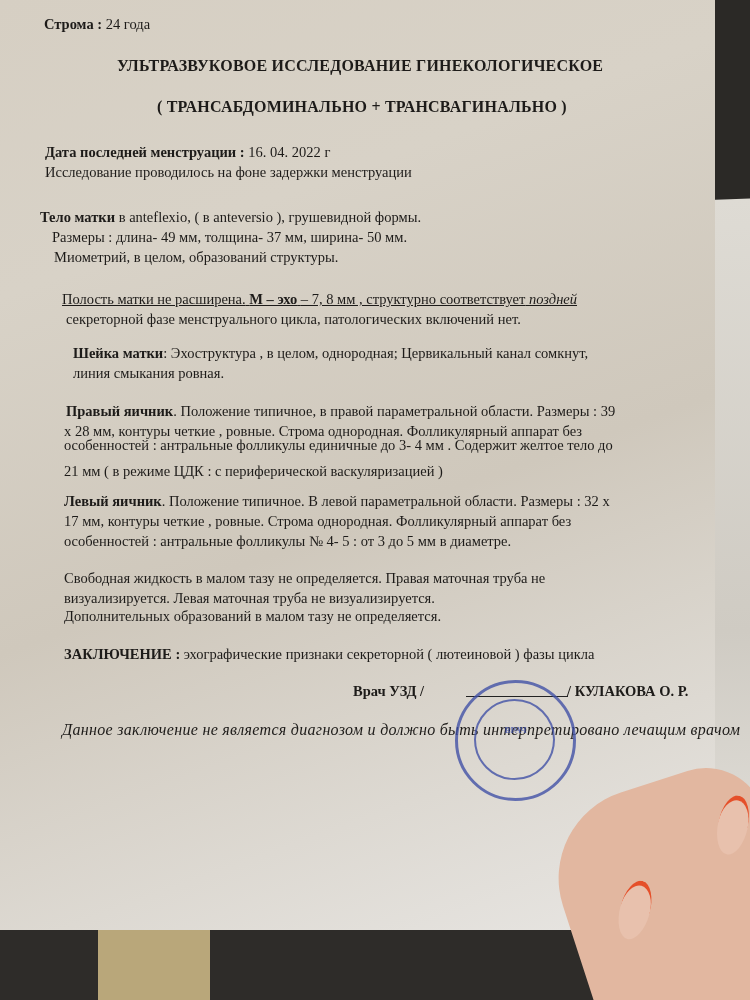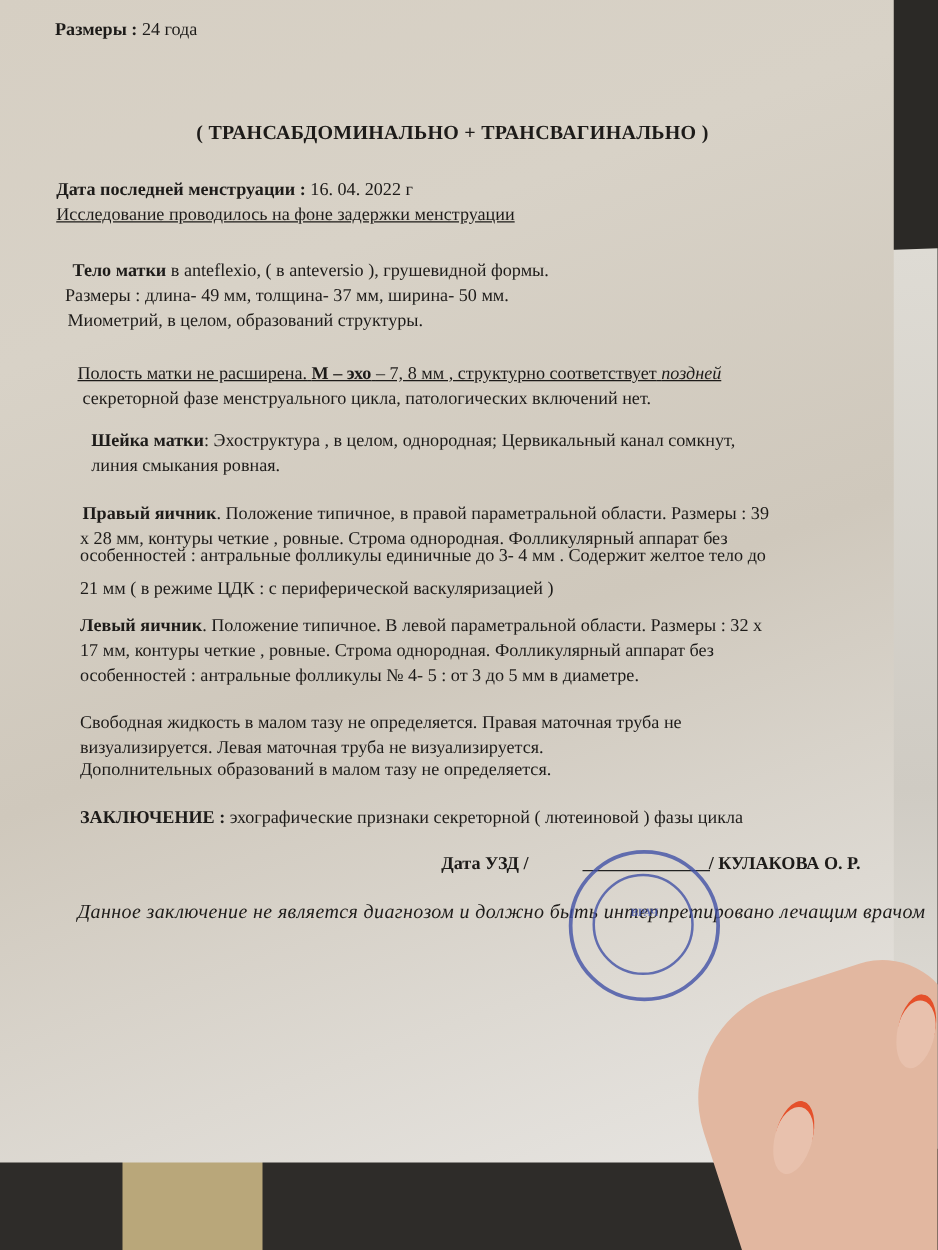--- a/index.html
+++ b/index.html
@@ -61,33 +61,34 @@
 </head>
 <body>
 
 <div class="carpet">
   <div class="carpet-stripe"></div>
 </div>
 <div class="paper-back"></div>
 
 <div class="paper">
   <div class="t" style="left:44px;top:14px;">
-    <span class="b">Размеры :</span>
+    <span class="b">Строма :</span>
     <span>24 года</span>
   </div>
 
+  <div class="t title" style="left:117px;top:56px;">УЛЬТРАЗВУКОВОЕ  ИССЛЕДОВАНИЕ  ГИНЕКОЛОГИЧЕСКОЕ</div>
   <div class="t title" style="left:157px;top:97px;">( ТРАНСАБДОМИНАЛЬНО  +  ТРАНСВАГИНАЛЬНО )</div>
 
   <div class="t" style="left:45px;top:142px;">
     <span class="b">Дата последней менструации :</span>
     <span>16. 04. 2022 г</span>
   </div>
-  <div class="t" style="left:45px;top:162px;text-decoration:underline;">Исследование  проводилось на   фоне задержки менструации</div>
+  <div class="t" style="left:45px;top:162px;">Исследование  проводилось на   фоне задержки менструации</div>
 
-  <div class="t" style="left:58px;top:207px;">
+  <div class="t" style="left:40px;top:207px;">
     <span class="b">Тело матки</span>
     <span>в anteflexio, ( в anteversio ), грушевидной формы.</span>
   </div>
   <div class="t" style="left:52px;top:227px;">Размеры : длина- 49  мм, толщина-  37 мм, ширина-  50 мм.</div>
   <div class="t" style="left:54px;top:247px;">Миометрий, в целом, образований структуры.</div>
 
   <div class="t" style="left:62px;top:289px;text-decoration:underline;">
     <span>Полость матки  не расширена.</span>
     <span class="b">М – эхо</span>
     <span>– 7, 8 мм , структурно соответствует</span>
@@ -115,21 +116,21 @@
 
   <div class="t" style="left:64px;top:568px;">Свободная жидкость в малом   тазу  не определяется. Правая маточная труба   не</div>
   <div class="t" style="left:64px;top:588px;">визуализируется. Левая маточная труба не визуализируется.</div>
   <div class="t" style="left:64px;top:606px;">Дополнительных образований в малом тазу не определяется.</div>
 
   <div class="t" style="left:64px;top:644px;">
     <span class="b">ЗАКЛЮЧЕНИЕ :</span>
     <span>эхографические  признаки секреторной ( лютеиновой ) фазы цикла</span>
   </div>
 
-  <div class="t b" style="left:353px;top:681px;">Дата  УЗД /</div>
+  <div class="t b" style="left:353px;top:681px;">Врач  УЗД /</div>
   <div class="signature-line"></div>
   <div class="t b" style="left:567px;top:681px;">/ КУЛАКОВА   О. Р.</div>
 
   <div class="t i" style="left:62px;top:720px;font-size:16px;letter-spacing:0.3px;">Данное  заключение  не  является  диагнозом  и  должно  быть  интерпретировано  лечащим  врачом</div>
 
   <div class="stamp">
     <div class="stamp-inner"></div>
     <div class="stamp-text">ВРАЧ</div>
   </div>
 </div>

